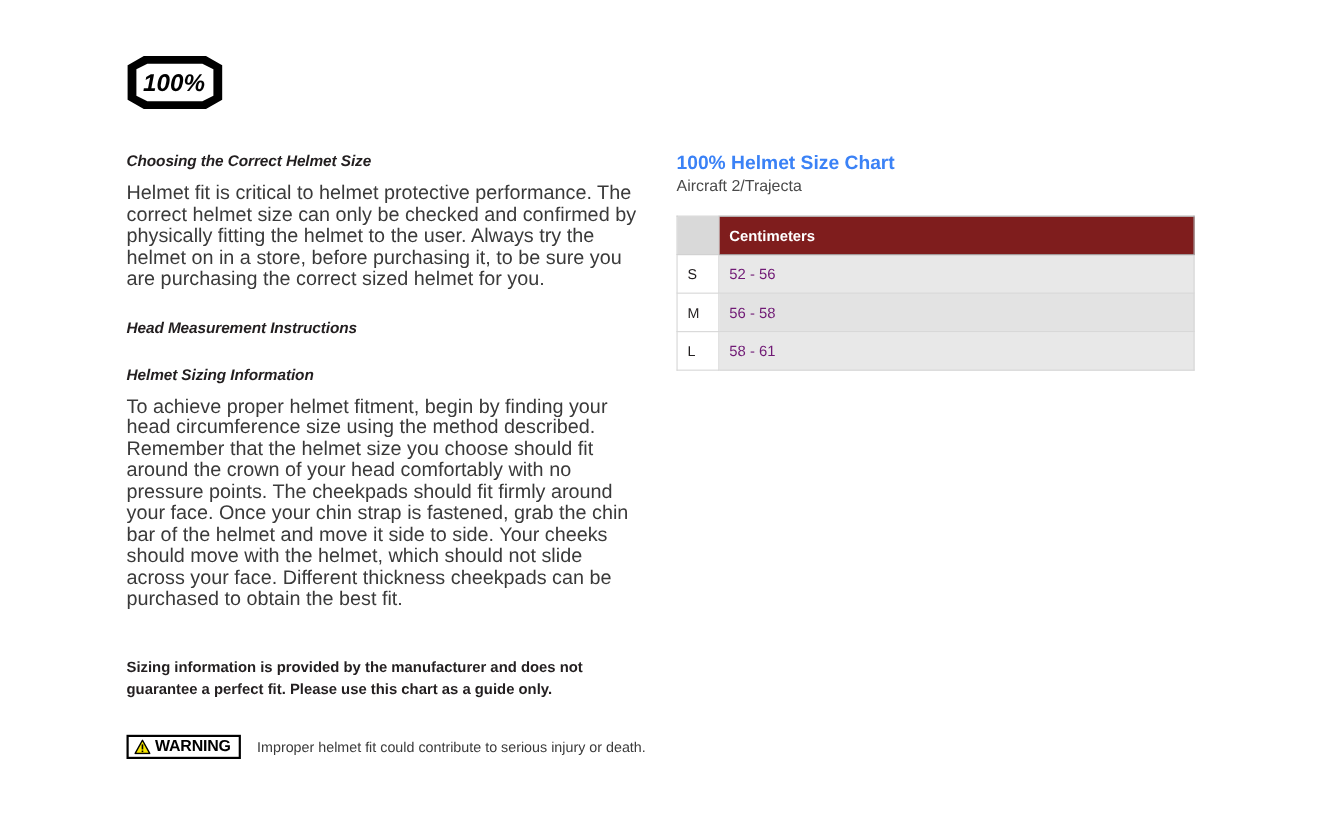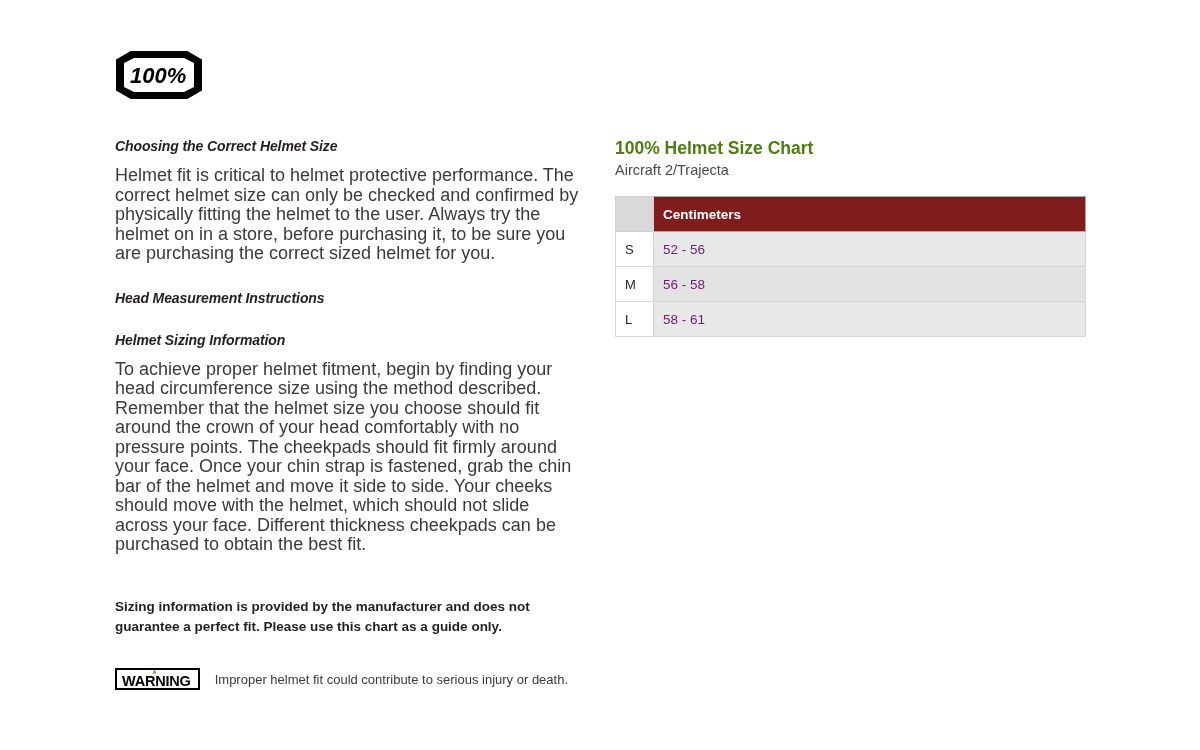--- a/index.html
+++ b/index.html
@@ -86,21 +86,20 @@
     align-items: center;
   }
   .warning-badge {
     border: 2px solid #000000;
     background: #ffffff;
     height: 22px;
     display: flex;
     align-items: center;
     padding: 0 7px 0 5px;
     box-sizing: border-box;
-    flex-direction: column;
   }
   .warning-tri {
     width: 15px;
     height: 14px;
     margin-right: 4px;
     display: block;
   }
   .warning-word {
     font-size: 14.5px;
     font-weight: bold;
@@ -118,21 +117,21 @@
   .right-col {
     position: absolute;
     left: 615px;
     top: 138px;
     width: 470px;
   }
   .chart-title {
     font-size: 17.5px;
     font-weight: bold;
     margin: 0;
-    color: #4d7c0f;
+    color: #3b82f6;
   }
   .chart-sub {
     font-size: 14.5px;
     margin: 3px 0 0 0;
     color: #4a4a4a;
   }
 
   table.size-chart {
     margin-top: 18px;
     border-collapse: collapse;

